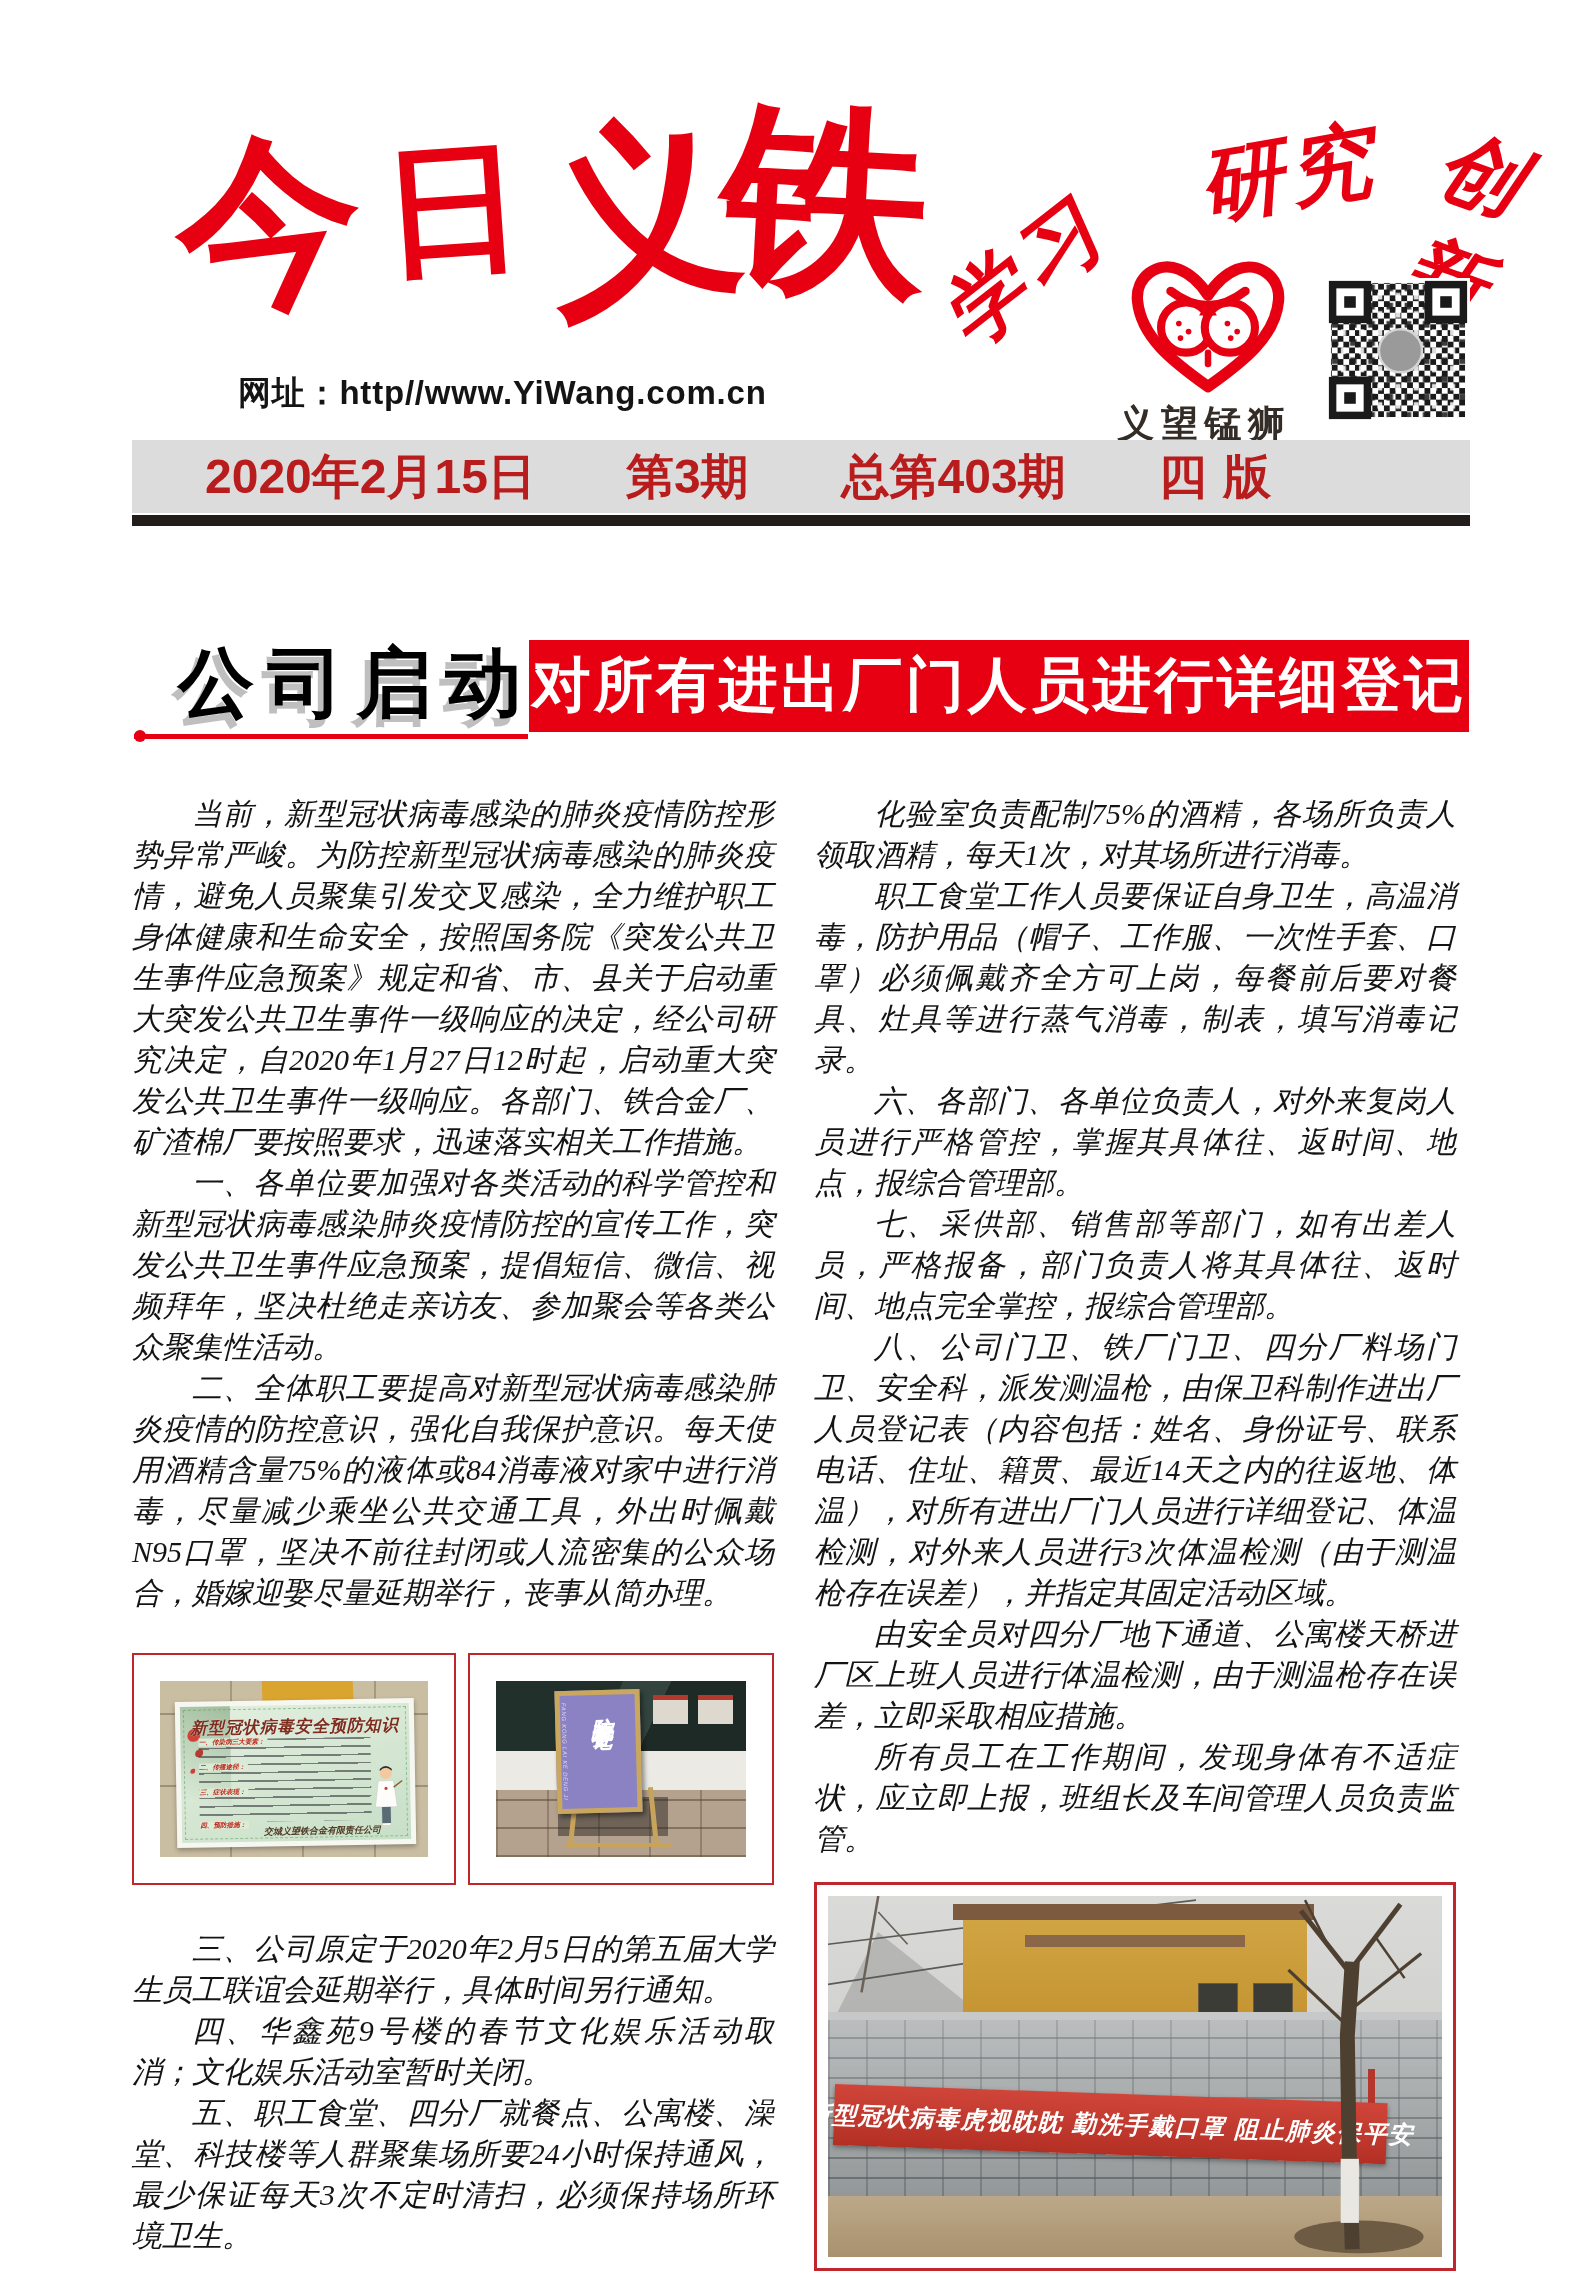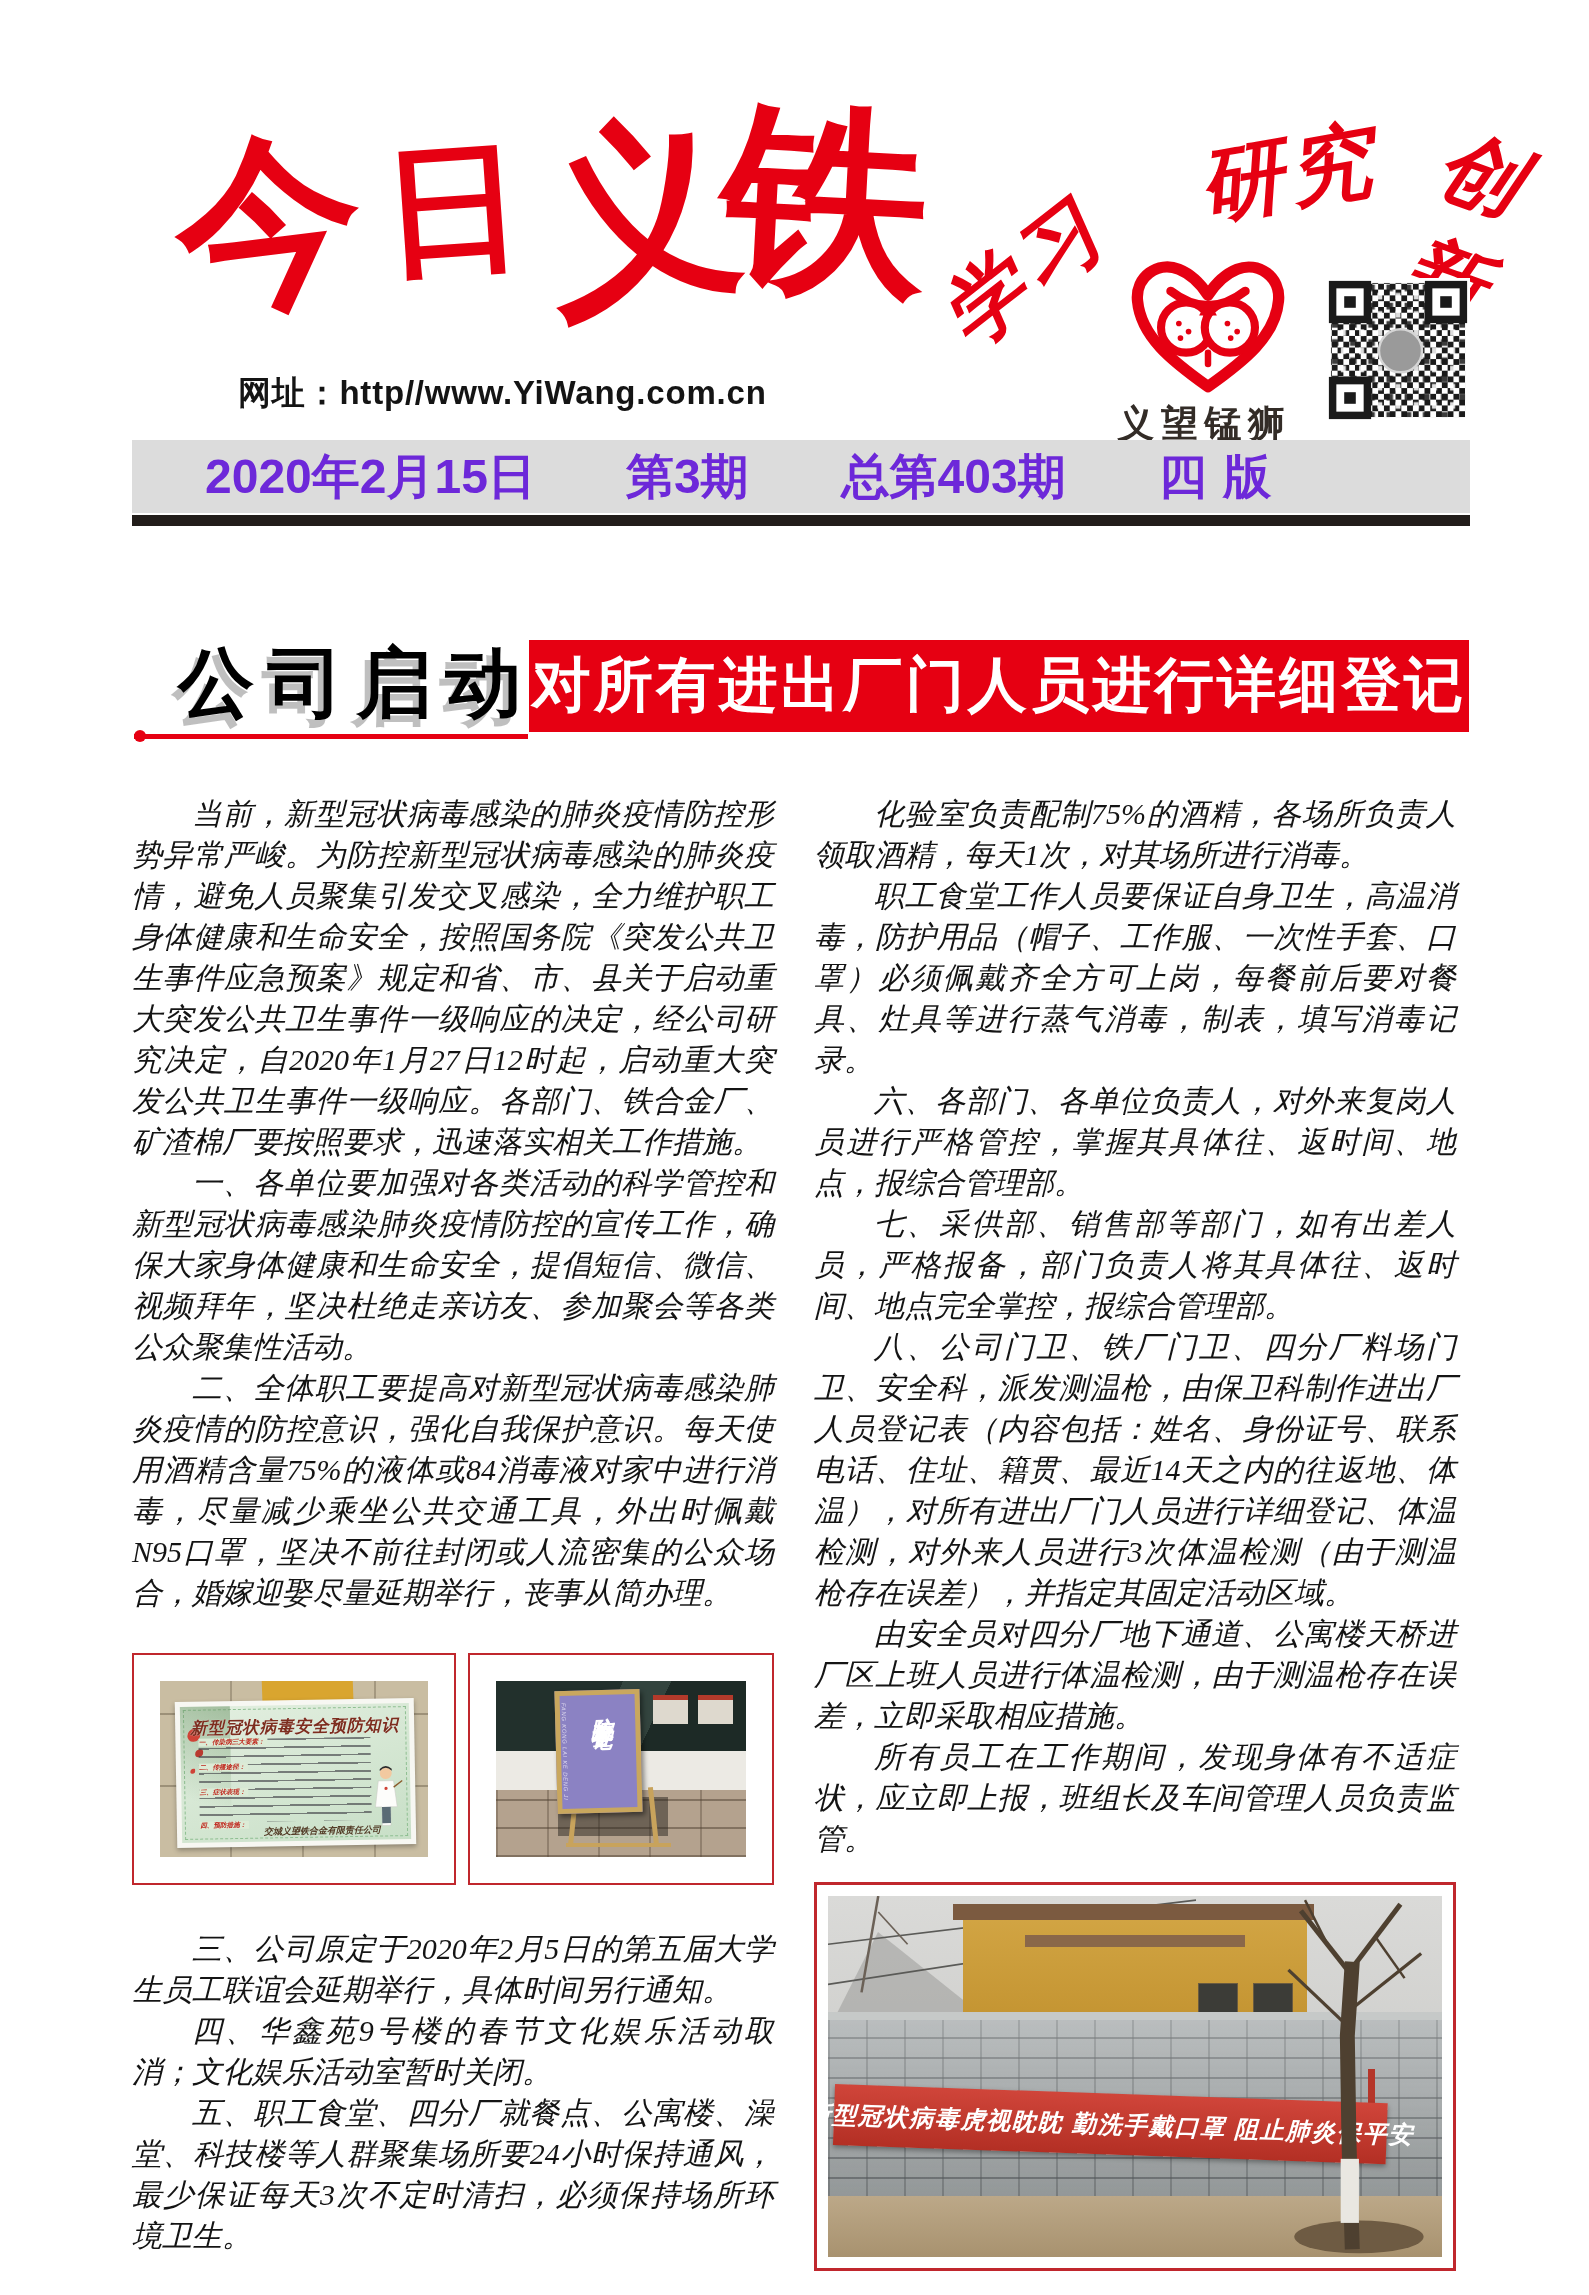--- a/index.html
+++ b/index.html
@@ -24,21 +24,21 @@
   .s2{left:1417px;top:131px;transform:rotate(20deg);}
   .lion-logo{position:absolute;left:1127px;top:250px;width:162px;height:147px;}
   .logo-caption{position:absolute;left:1101px;top:399px;width:207px;text-align:center;
                 font-family:"Liberation Sans",sans-serif;font-weight:900;font-size:37px;
                 color:#332c27;letter-spacing:6.6px;white-space:nowrap;}
   .qr{position:absolute;left:1326px;top:278px;width:144px;height:144px;}
 
   
   .date-bar{position:absolute;left:132px;top:440px;width:1338px;height:73px;background:#dcdcdc;
             display:flex;align-items:center;font-family:"Liberation Sans",sans-serif;
-            font-weight:900;color:#6d28d9;font-size:48px;white-space:nowrap;}
+            font-weight:900;color:#b91c1c;font-size:48px;white-space:nowrap;}
   .d-date{margin-left:73px;}
   .d-issue{margin-left:90px;}
   .d-total{margin-left:93px;}
   .d-page{margin-left:93px;letter-spacing:16.6px;}
   .rule{position:absolute;left:132px;top:515px;width:1338px;height:10.8px;background:#221d1a;}
 
   
   .headline{position:absolute;left:132px;top:636px;width:1338px;height:109px;}
   .kicker{position:absolute;left:46px;top:0;font-family:"Liberation Sans",sans-serif;font-weight:900;
           font-size:76px;line-height:94px;color:#000;letter-spacing:13.2px;
@@ -218,21 +218,21 @@
     <div class="kicker-underline"></div>
     <div class="headline-box">
       <span>对所有进出厂门人员进行详细登记</span>
     </div>
   </section>
 
   <section class="content">
 
     <div class="col">
       <p>当前，新型冠状病毒感染的肺炎疫情防控形势异常严峻。为防控新型冠状病毒感染的肺炎疫情，避免人员聚集引发交叉感染，全力维护职工身体健康和生命安全，按照国务院《突发公共卫生事件应急预案》规定和省、市、县关于启动重大突发公共卫生事件一级响应的决定，经公司研究决定，自2020年1月27日12时起，启动重大突发公共卫生事件一级响应。各部门、铁合金厂、矿渣棉厂要按照要求，迅速落实相关工作措施。</p>
-      <p>一、各单位要加强对各类活动的科学管控和新型冠状病毒感染肺炎疫情防控的宣传工作，确保大家身体健康和生命安全，提倡短信、微信、视频拜年，坚决杜绝走亲访友、参加聚会等各类公众聚集性活动。</p>
+      <p>一、各单位要加强对各类活动的科学管控和新型冠状病毒感染肺炎疫情防控的宣传工作，突发公共卫生事件应急预案，提倡短信、微信、视频拜年，坚决杜绝走亲访友、参加聚会等各类公众聚集性活动。</p>
       <p>二、全体职工要提高对新型冠状病毒感染肺炎疫情的防控意识，强化自我保护意识。每天使用酒精含量75%的液体或84消毒液对家中进行消毒，尽量减少乘坐公共交通工具，外出时佩戴N95口罩，坚决不前往封闭或人流密集的公众场合，婚嫁迎娶尽量延期举行，丧事从简办理。</p>
 
       <div class="photo-row">
 
         <figure class="photo-frame photoA">
           <div class="scene">
             <div class="pa-wall"></div>
             <div class="pa-sign"></div>
             <div class="pa-poster">
               <div class="pa-inner">

